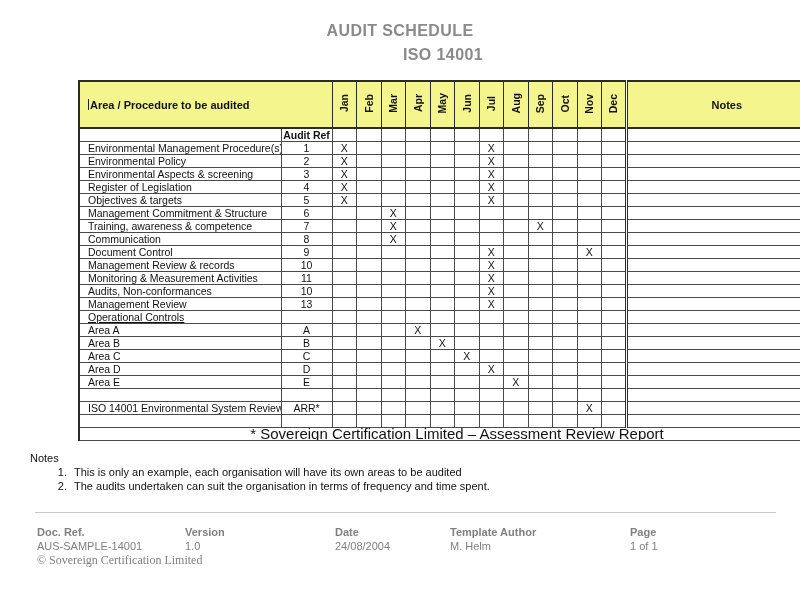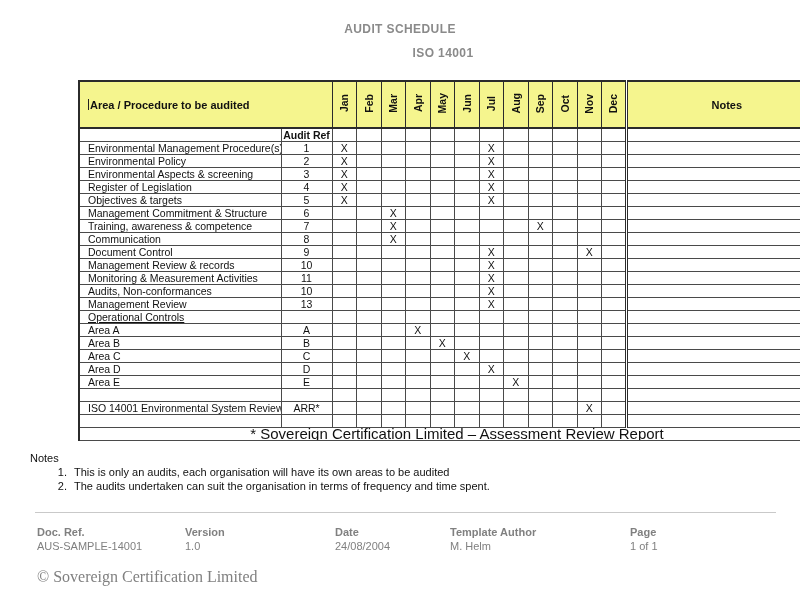--- a/index.html
+++ b/index.html
@@ -2,21 +2,21 @@
 <html><head>
 <meta charset="utf-8">
 <style>
   html,body { margin:0; padding:0; background:#ffffff; }
   .page {
     position:relative; width:800px; height:600px; background:#ffffff;
     font-family:"Liberation Sans", sans-serif; color:#111; overflow:hidden;
   }
   .doc-title, .doc-subtitle {
     position:absolute; left:0; width:100%; text-align:center;
-    font-weight:bold; font-size:12px; color:#8a8a8a; letter-spacing:0.4px;
+    font-weight:bold; font-size:16px; color:#8a8a8a; letter-spacing:0.4px;
   }
   .doc-title { top:22px; }
   .doc-subtitle { top:46px;padding-left:43px; }
 
   table.audit-table {
     position:absolute; left:78px; top:80px; width:750px;
     border-collapse:collapse; table-layout:fixed;
     border:2px solid #2b2b2b; border-bottom:none;
     font-size:10.5px; color:#111;
   }
@@ -61,21 +61,21 @@
   .notes-list li { margin:0 0 2px 0; padding-left:4px; }
 
   .footer {
     position:absolute; left:35px; top:512px; width:741px; height:60px;
     border-top:1px solid #c9c9c9; color:#808080; font-size:11px;
   }
   .fcol { position:absolute; top:13px; }
   .f1 { left:2px; } .f2 { left:150px; } .f3 { left:300px; } .f4 { left:415px; } .f5 { left:595px; }
   .flabel { font-weight:bold; margin-bottom:2px; }
   .fvalue { font-weight:normal; }
-  .fcopy  { font-family:"Liberation Serif", serif; font-size:16px; margin-top:16px; }
+  .fcopy  { font-family:"Liberation Serif", serif; font-size:12px; margin-top:1px; }
 </style>
 </head>
 <body>
 
 <div class="page">
 
   <div class="doc-title">AUDIT SCHEDULE</div>
   <div class="doc-subtitle">ISO 14001</div>
 
   <table class="audit-table">
@@ -508,21 +508,21 @@
         </tr>
         <tr class="footnote-row">
         <td colspan="15">* Sovereign Certification Limited – Assessment Review Report</td>
       </tr>
     </tbody>
   </table>
 
   <div class="notes-block">
     <div class="notes-heading">Notes</div>
     <ol class="notes-list">
-      <li><span>This is only an audits, each organisation will have its own areas to be audited</span></li>
+      <li><span>This is only an example, each organisation will have its own areas to be audited</span></li>
       <li><span>The audits undertaken can suit the organisation in terms of frequency and time spent.</span></li>
     </ol>
   </div>
 
   <div class="footer">
     <div class="fcol f1">
       <div class="flabel">Doc. Ref.</div>
       <div class="fvalue">AUS-SAMPLE-14001</div>
       <div class="fcopy">© Sovereign Certification Limited</div>
     </div>

